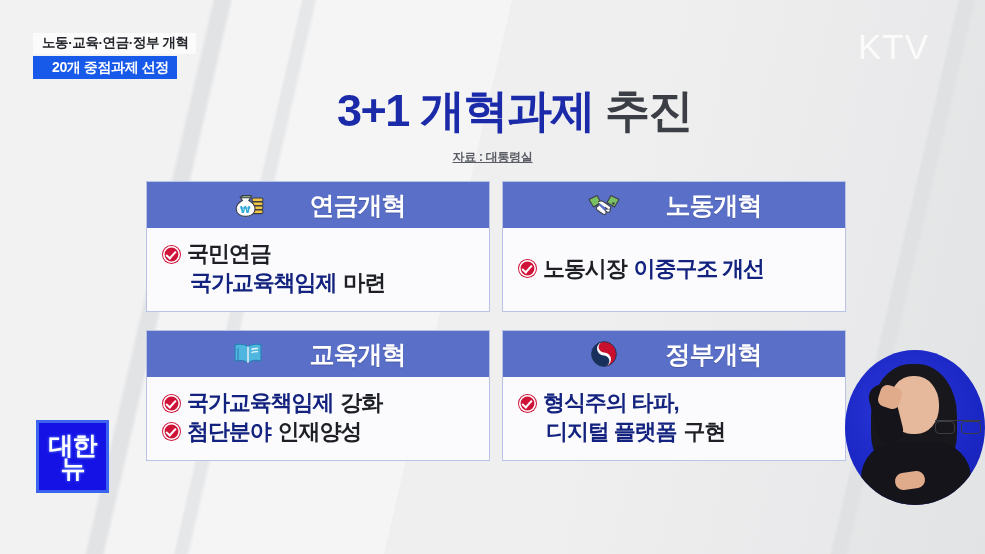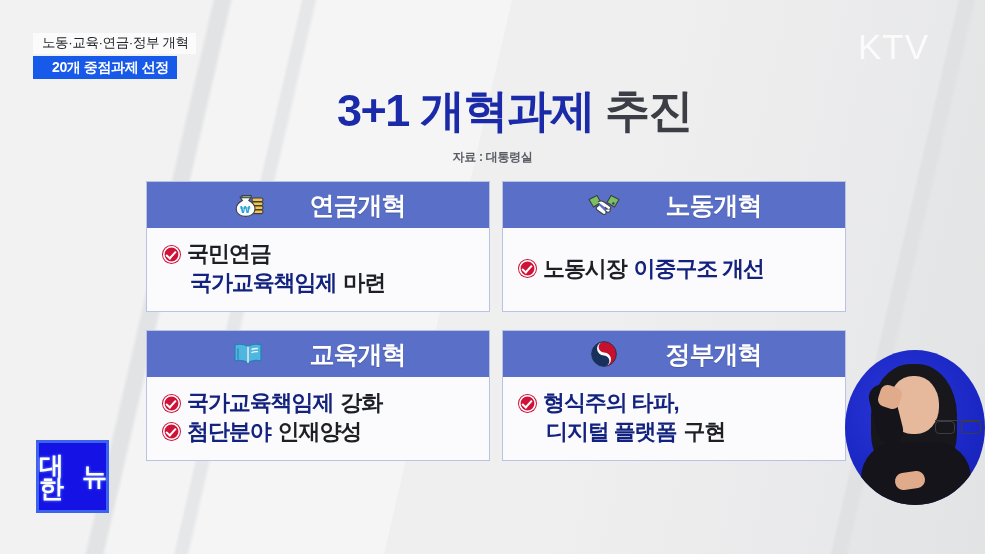--- a/index.html
+++ b/index.html
@@ -24,21 +24,21 @@
     background:linear-gradient(103deg, rgba(255,255,255,0) 60%, rgba(210,212,214,0.35) 100%);
     pointer-events:none;
   }
 
   
   .ticker { position:absolute; left:33px; top:33px; z-index:6; }
   .ticker-line1 {
     display:inline-block;
     background:#fbfbfb;
     color:#23252a;
-    font-size:13.5px; font-weight:400;
+    font-size:13.5px; font-weight:700;
     letter-spacing:-0.4px;
     padding:3px 7px 4px 9px;
     line-height:1;
   }
   .ticker-line2 {
     display:inline-block;
     background:#1759e8;
     color:#ffffff;
     font-size:14px; font-weight:700;
     letter-spacing:-0.4px;
@@ -65,20 +65,21 @@
     white-space:nowrap;
     padding-left:44px;
   }
   .headline .hl-blue { color:#1a2aa8; }
   .headline .hl-dark { color:#3b3f45; }
   .subcredit {
     position:absolute; top:149px; left:0; width:985px;
     text-align:center; z-index:5;
     font-size:12px; font-weight:600; color:#595d63;
     letter-spacing:-0.3px;
+    text-decoration:underline;
   }
 
   
   .grid {
     position:absolute; left:146px; top:181px;
     width:700px; z-index:5;
     display:grid;
     grid-template-columns:344px 344px;
     grid-template-rows:131px 131px;
     column-gap:12px; row-gap:18px;
@@ -133,25 +134,25 @@
     width:4.2px; height:8px;
     border-right:2.1px solid #fff; border-bottom:2.1px solid #fff;
     transform:rotate(42deg);
   }
 
   
   .hicon { width:34px; height:30px; flex:0 0 34px; display:block; }
 
   
   .chlogo {
-    position:absolute; left:36px; top:440px; z-index:6;
+    position:absolute; left:36px; top:420px; z-index:6;
     width:73px; height:73px;
     background:#1512e6;
     border:3px solid #3b63f0;
-    display:flex; flex-direction:row;
+    display:flex; flex-direction:column;
     align-items:center; justify-content:center;
     line-height:0.92;
   }
   .chlogo span {
     color:#ffffff; font-weight:800;
     font-size:25px; letter-spacing:-1px;
     text-shadow:0 0 3px rgba(120,170,255,0.9);
   }
 
   

